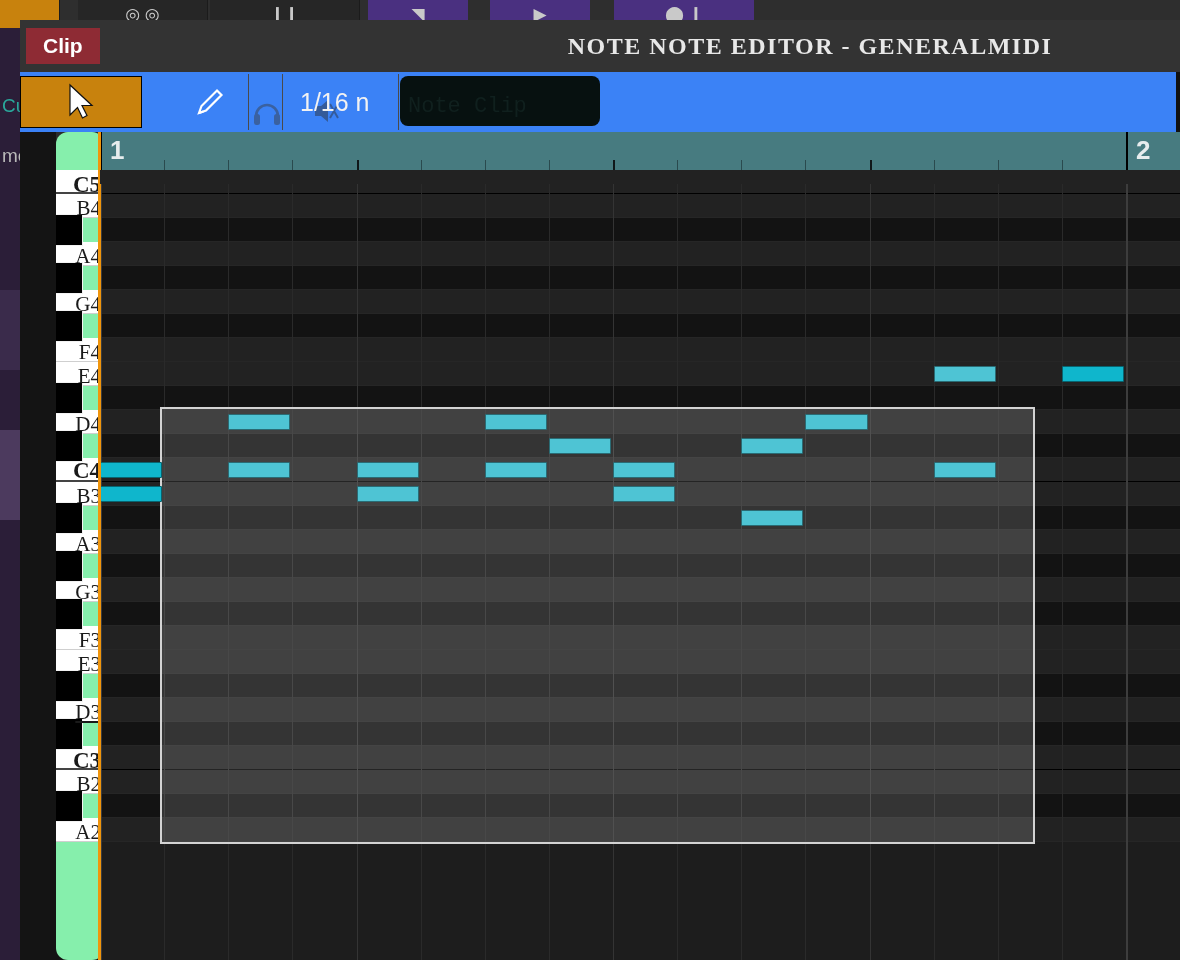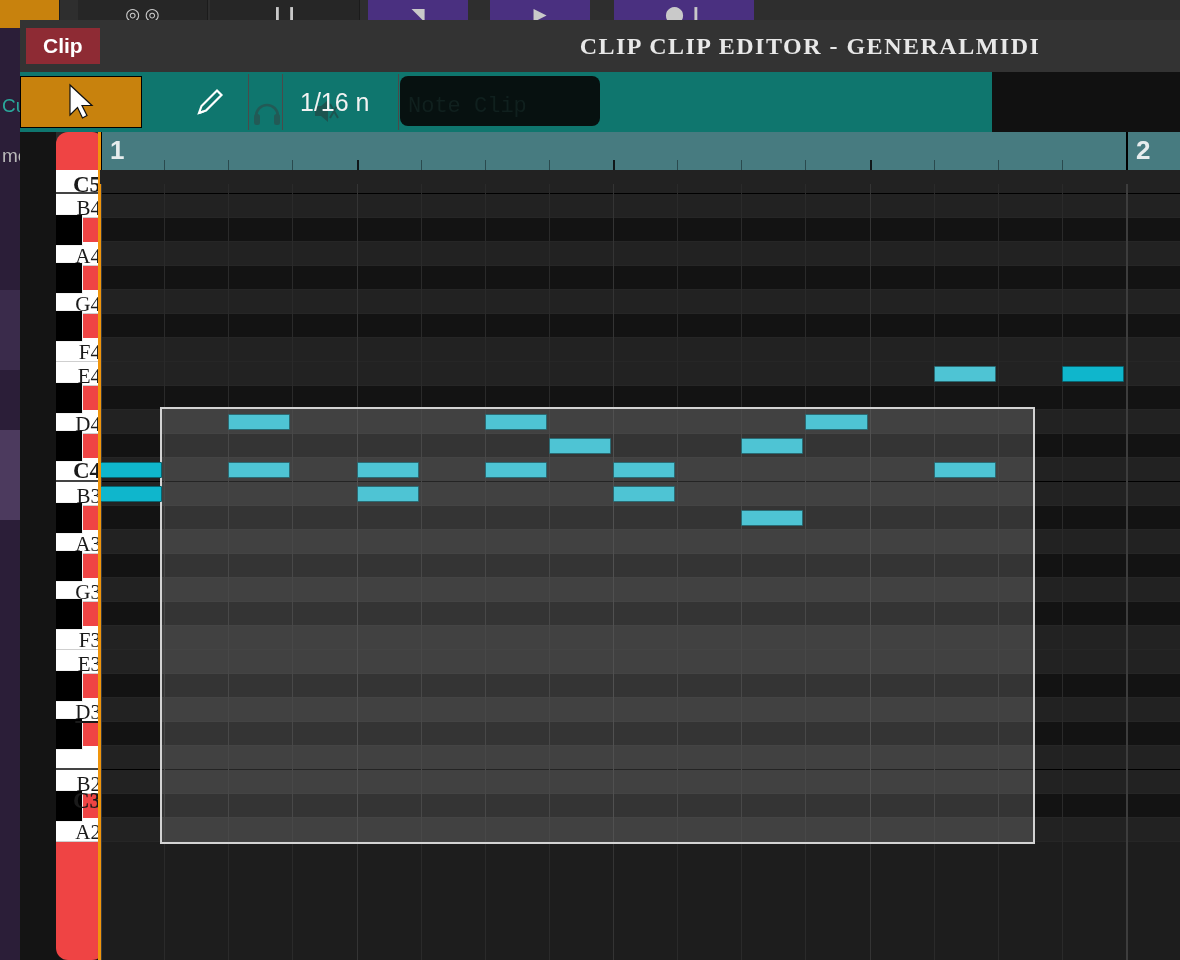--- a/index.html
+++ b/index.html
@@ -63,22 +63,22 @@
     display: flex; align-items: center; justify-content: center;
     color: #e8e8e8; font-size: 24px; font-weight: 700;
     letter-spacing: 1.5px;
     font-family: "Liberation Serif", serif;
     pointer-events: none; padding-left: 420px; white-space: nowrap;
     overflow: hidden;
   }
 
   
   .toolbar {
-    position: absolute; left: 0; top: 52px; width: 972px; height: 60px;
-    background: #0f766e;
+    position: absolute; left: 0; top: 52px; width: 1156px; height: 60px;
+    background: #3b82f6;
   }
   .tool-btn {
     position: absolute; top: 4px; height: 52px; width: 120px;
     display: flex; align-items: center; justify-content: center;
     cursor: pointer;
   }
   .tool-btn.active { background: #c8820d; border: 1px solid #000; }
   .grid-val {
     position: absolute; top: 4px; height: 52px;
     display: flex; align-items: center; color: #f2f2f2;
@@ -99,21 +99,21 @@
   .ghost-icon { position: absolute; opacity: .45; }
 
   
   .pianoroll {
     position: absolute; left: 0; top: 112px;
     width: 1160px; height: 828px; background: #141414;
     overflow: hidden;
   }
   .keys {
     position: absolute; left: 36px; top: 0; width: 48px; height: 828px;
-    background: #ef4444;
+    background: #86efac;
     border-radius: 12px;
   }
   .key-white {
     position: absolute; left: 0; width: 44px; background: #ffffff;
     border-bottom: 1px solid #cfcfcf;
   }
   .key-white.octave { border-bottom: 2px solid #444444; }
   .key-black {
     position: absolute; left: 0; width: 27px; background: #000000;
     border: 1px solid #f2f2f2; border-left: none;
@@ -209,21 +209,21 @@
         <div class="transport-seg tp-purple" style="left: 614px; width: 140px;">
           <span class="tp-icon" style="font-size: 17px;">⬤ ❙</span>
         </div>
       </div>
   </div>
 
   <div class="editor-window">
 
     <div class="titlebar">
       <button class="close-btn">Clip</button>
-      <div class="title-text">CLIP CLIP EDITOR - GENERALMIDI</div>
+      <div class="title-text">NOTE NOTE EDITOR - GENERALMIDI</div>
     </div>
 
     <div class="toolbar">
 
       <div class="ghost-panel" style="left:0;top:6px;width:60px;height:48px;"></div>
       <div class="ghost-panel" style="left:380px;top:4px;width:200px;height:50px;"></div>
       <div class="ghost-text" style="left:388px;top:22px;">Note Clip</div>
       <div class="tool-sep" style="left:228px;top:2px;height:56px;"></div>
       <div class="tool-sep" style="left:262px;top:2px;height:56px;"></div>
       <div class="tool-sep" style="left:378px;top:2px;height:56px;"></div>
@@ -297,21 +297,21 @@
           <div class="key-label" style="top: 210px; margin-left: 6px;">F4</div>
           <div class="key-label" style="top: 234px;">E4</div>
           <div class="key-label" style="top: 282px;">D4</div>
           <div class="key-label c" style="top: 327px;">C4</div>
           <div class="key-label" style="top: 354px;">B3</div>
           <div class="key-label" style="top: 402px;">A3</div>
           <div class="key-label" style="top: 450px;">G3</div>
           <div class="key-label" style="top: 498px;">F3</div>
           <div class="key-label" style="top: 522px;">E3</div>
           <div class="key-label" style="top: 570px; text-decoration: underline;">D3</div>
-          <div class="key-label c" style="top: 617px; margin-top: 40px;">C3</div>
+          <div class="key-label c" style="top: 617px;">C3</div>
           <div class="key-label" style="top: 642px;">B2</div>
           <div class="key-label" style="top: 690px;">A2</div>
         </div>
       <div class="ruler" id="ruler">
           <div class="tick bar" style="left: 0px;"></div>
           <div class="tick" style="left: 64.125px; top: 28px; height: 24px;"></div>
           <div class="tick" style="left: 128.25px; top: 28px; height: 24px;"></div>
           <div class="tick" style="left: 192.375px; top: 28px; height: 24px;"></div>
           <div class="tick beat" style="left: 256.5px; top: 28px; height: 24px;"></div>
           <div class="tick" style="left: 320.625px; top: 28px; height: 24px;"></div>

